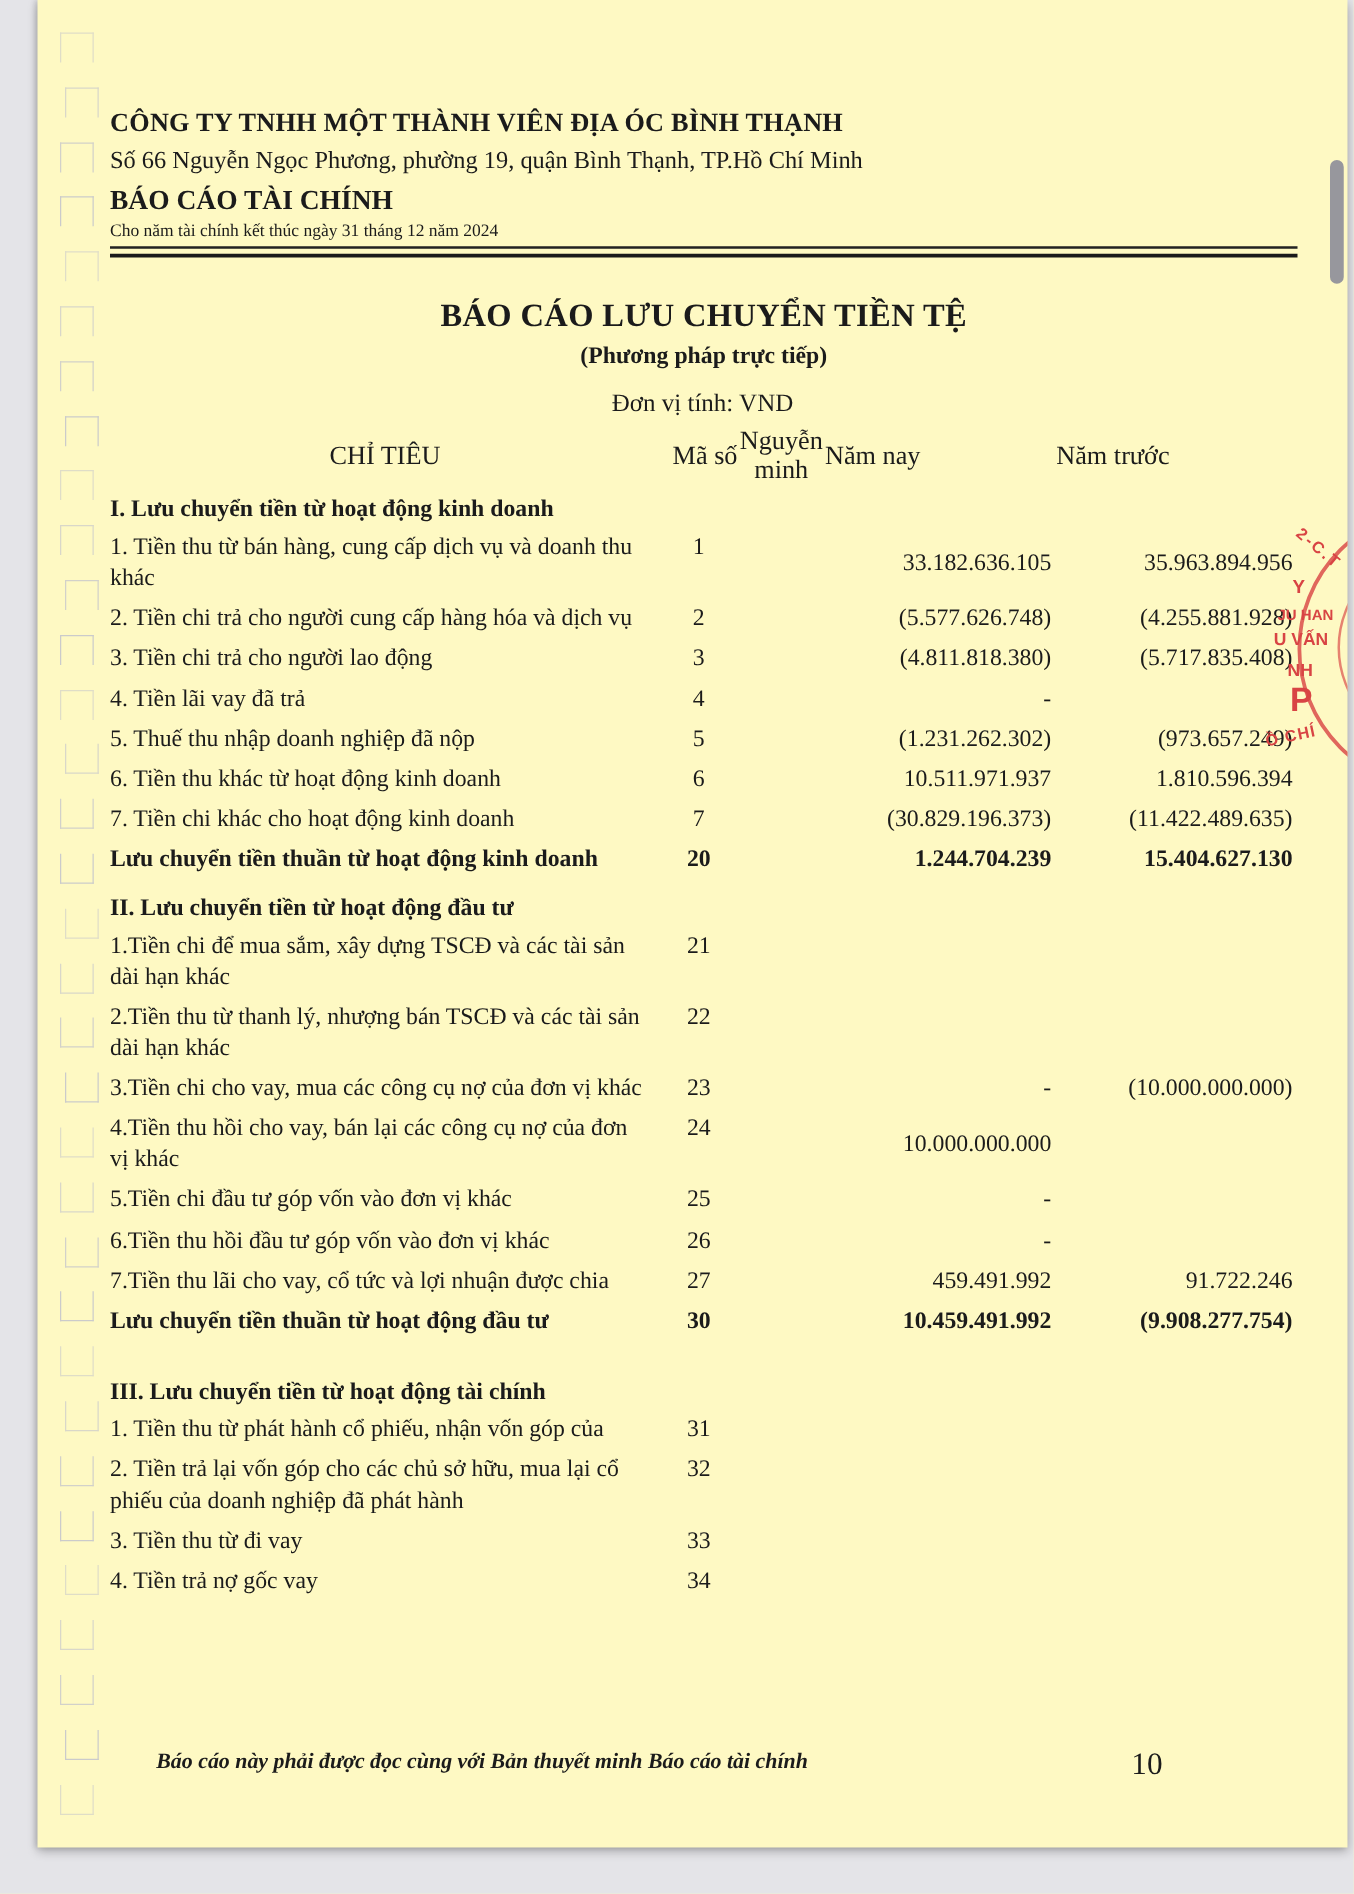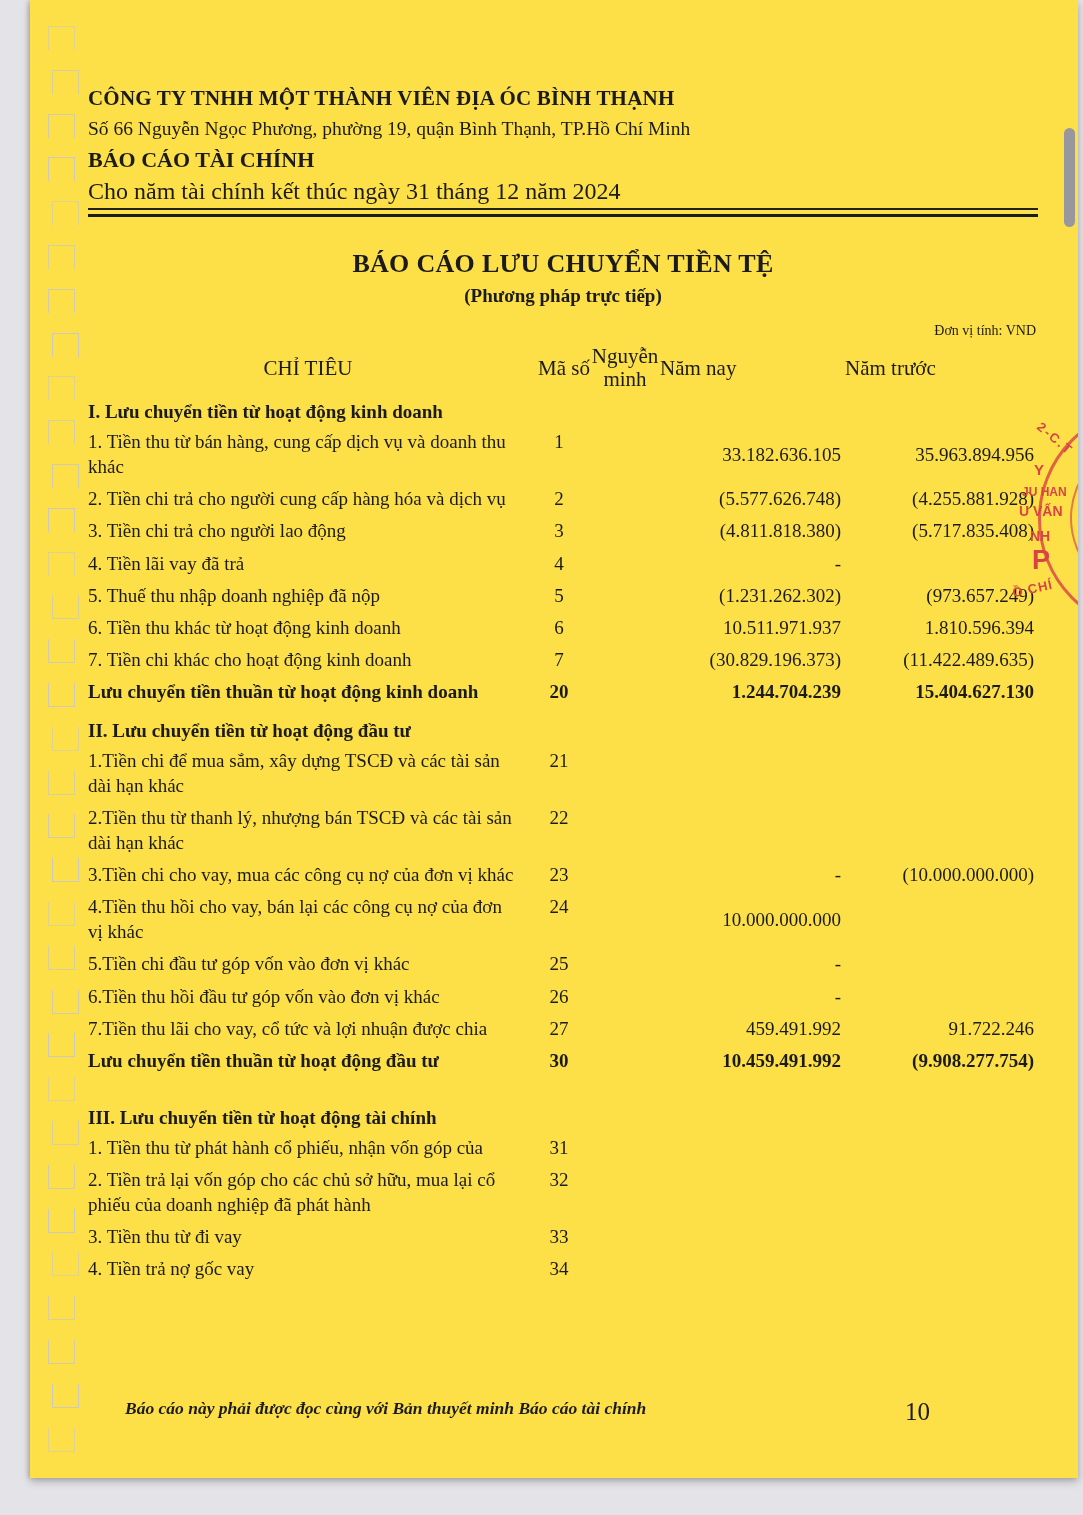--- a/index.html
+++ b/index.html
@@ -7,37 +7,37 @@
     width:1083px;height:1515px;
     background:#e4e4e8;
     font-family:"Liberation Serif", serif;
     color:#1b1b1b;
     overflow:hidden;
     position:relative;
   }
   .page{
     position:absolute;left:30px;top:0;
     width:1048px;height:1478px;
-    background:#fde047;
+    background:#fef9c3;
     box-shadow:0 3px 8px rgba(0,0,0,.28), -2px 0 4px rgba(0,0,0,.12);
     overflow:hidden;
   }
   .content{padding:86px 40px 0 58px;position:relative;}
   .company{font-size:21px;font-weight:bold;letter-spacing:.2px;}
   .address{font-size:19.5px;margin-top:7px;}
   .report-label{font-size:22px;font-weight:bold;margin-top:7px;}
-  .period{font-size:24px;margin-top:5px;}
+  .period{font-size:14px;margin-top:5px;}
   .double-rule{
     height:4px;margin-top:3px;
     border-top:2px solid #222;
     border-bottom:3px solid #1a1a1a;
   }
   .title{font-size:26px;font-weight:bold;text-align:center;margin-top:32px;letter-spacing:.3px;}
   .subtitle{font-size:19px;font-weight:bold;text-align:center;margin-top:6px;}
-  .unit{font-size:14px;text-align:right;margin-top:16px;padding-right:2px;}
+  .unit{font-size:20px;text-align:center;margin-top:16px;padding-right:2px;}
 
   .tbl{margin-top:6px;}
   .grid-row{
     display:grid;
     grid-template-columns:440px 62px 70px 185px 193px;
     align-items:center;
   }
   .thead{font-weight:normal;font-size:21px;margin-bottom:10px;}
   .thead .h-label{text-align:center;}
   .thead .h-code{text-align:right;}

